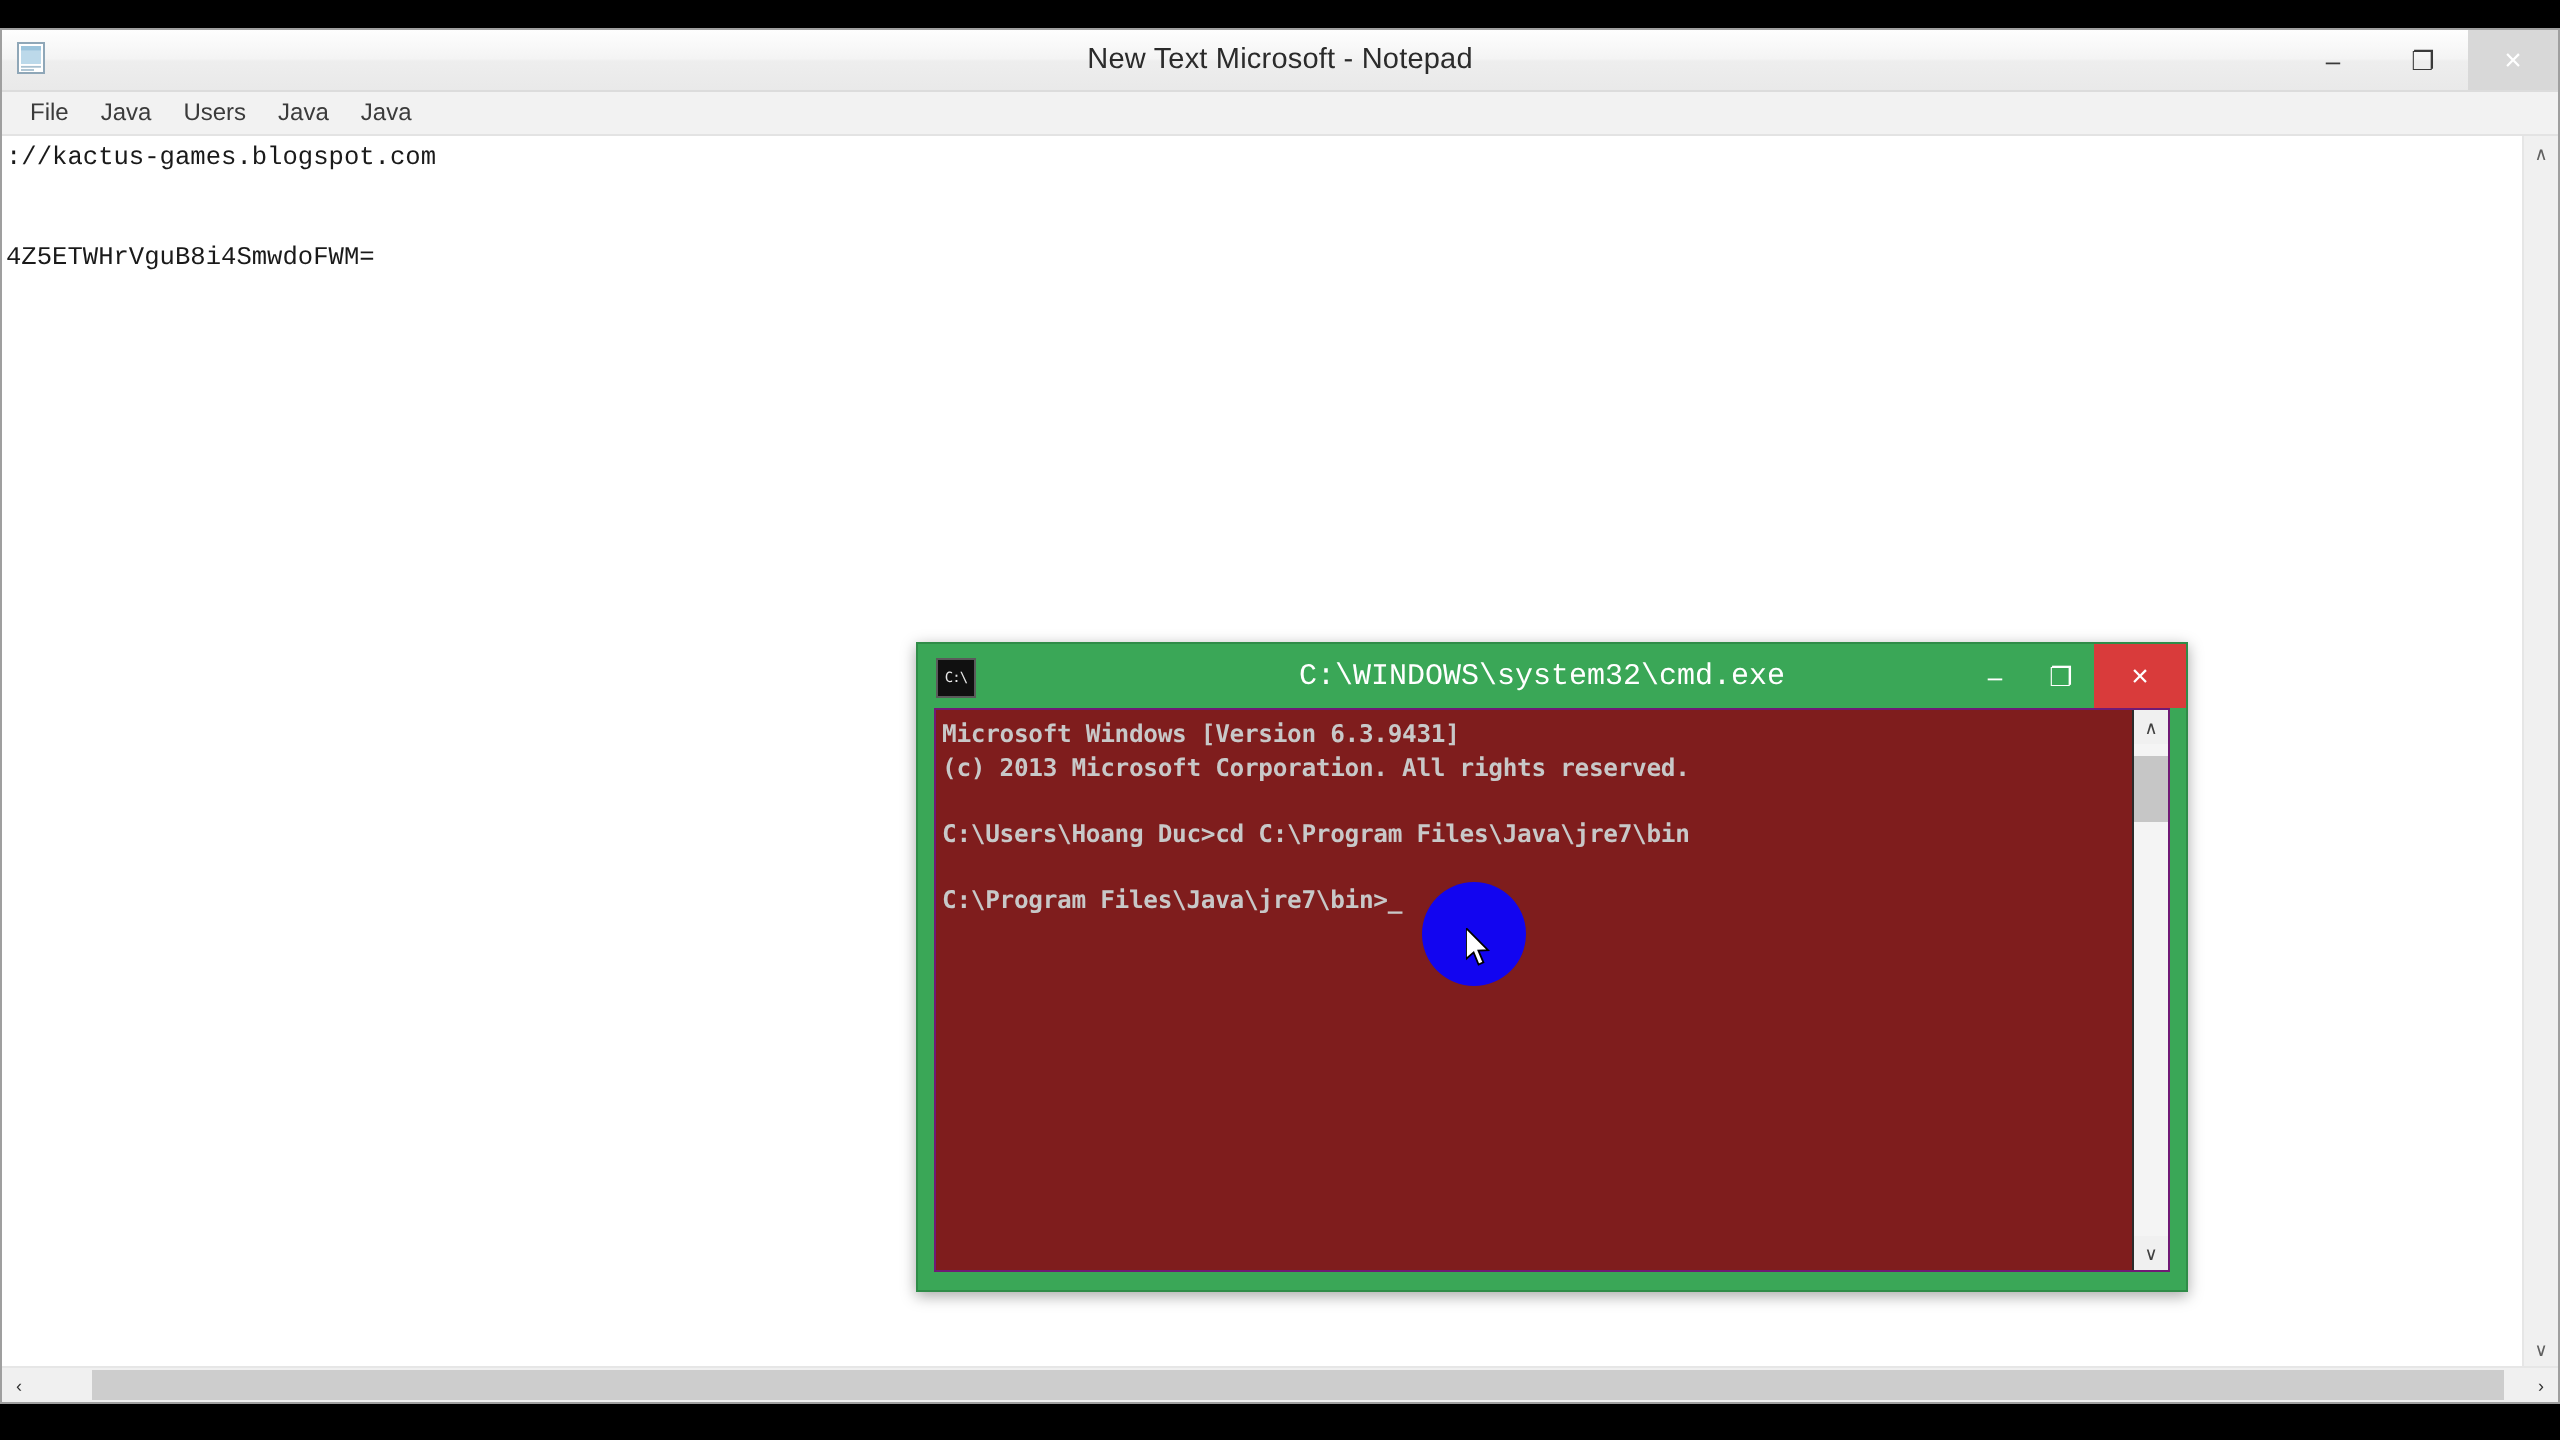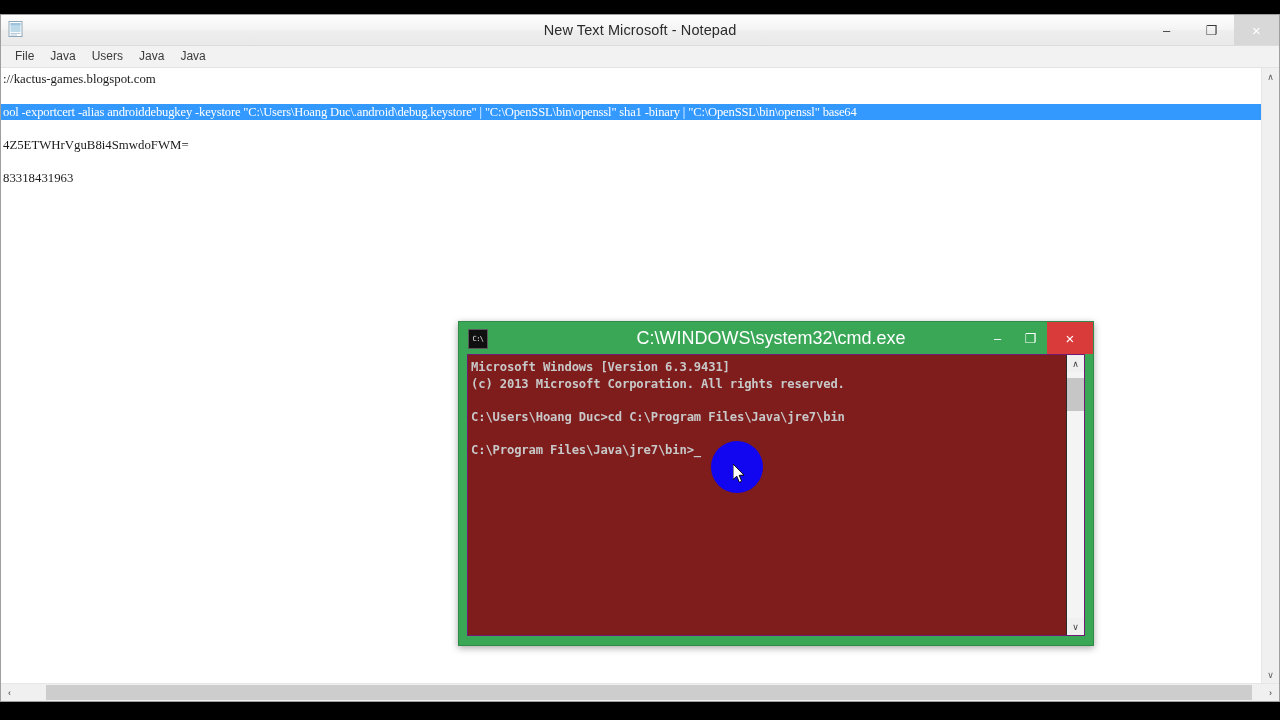--- a/index.html
+++ b/index.html
@@ -108,21 +108,21 @@
     overflow: hidden;
   }
   .np-textarea {
     flex: 1;
     position: relative;
     background: #ffffff;
     overflow: hidden;
     padding-top: 3px;
   }
   .np-line {
-    font-family: Liberation Serif, serif;
+    font-family: Liberation Mono, monospace;
     font-size: 12.8px;
     color: #1a1a1a;
     white-space: pre;
     line-height: 16px;
     padding-left: 2px;
     height: 16px;
   }
   .np-line.blank { height: 17px; }
   .np-line.selected {
     background: #3399ff;
@@ -216,23 +216,23 @@
     justify-content: center;
     font-family: "DejaVu Sans Mono", monospace;
     font-size: 7px;
     color: #e8e8e8;
     letter-spacing: -0.5px;
     overflow: hidden;
   }
   .cmd-title {
     flex: 1;
     text-align: center;
-    font-size: 18px;
+    font-size: 15px;
     color: #ffffff;
-    font-family: Liberation Sans, sans-serif;
+    font-family: Liberation Mono, monospace;
     white-space: nowrap;
     padding-right: 10px;
   }
   .cmd-winbtns {
     position: absolute;
     right: 0; top: 0;
     height: 32px;
     display: flex;
   }
   .cmd-winbtn {
@@ -354,25 +354,23 @@
       <span class="np-menu-item">Java</span>
       <span class="np-menu-item">Users</span>
       <span class="np-menu-item">Java</span>
       <span class="np-menu-item">Java</span>
     </div>
 
     <div class="np-body">
       <div class="np-textarea">
         <div class="np-line">://kactus-games.blogspot.com</div>
         <div class="np-line blank"></div>
-        <div class="np-line selected">ool -exportcert -alias androiddebugkey -keystore "C:\Users\Hoang Duc\.android\debug.keystore" | "C:\OpenSSL\bin\openssl" sha1 -binary | "C:\OpenSSL\bin\openssl" base64</div>
         <div class="np-line blank"></div>
         <div class="np-line">4Z5ETWHrVguB8i4SmwdoFWM=</div>
         <div class="np-line blank"></div>
-        <div class="np-line">83318431963</div>
       </div>
       <div class="np-vscroll">
         <div class="np-scroll-arrow">∧</div>
         <div class="np-scroll-track"></div>
         <div class="np-scroll-arrow">∨</div>
       </div>
     </div>
 
     <div class="np-hscroll">
       <div class="np-hscroll-arrow">‹</div>

